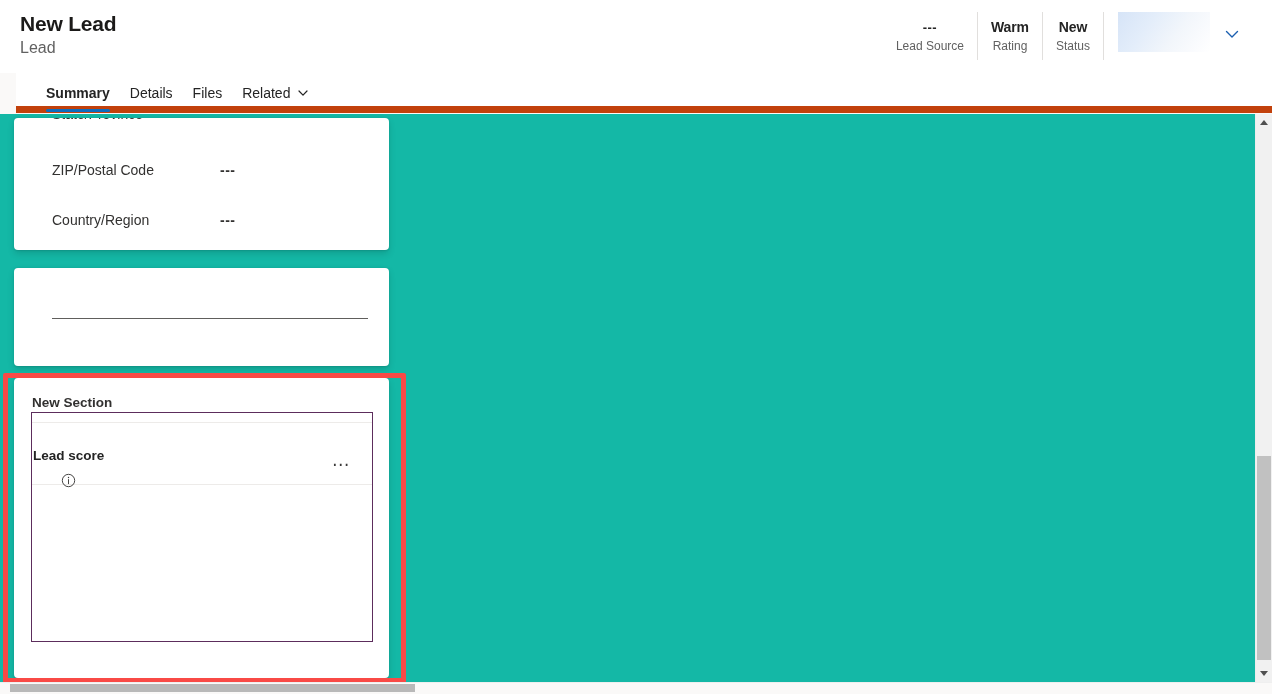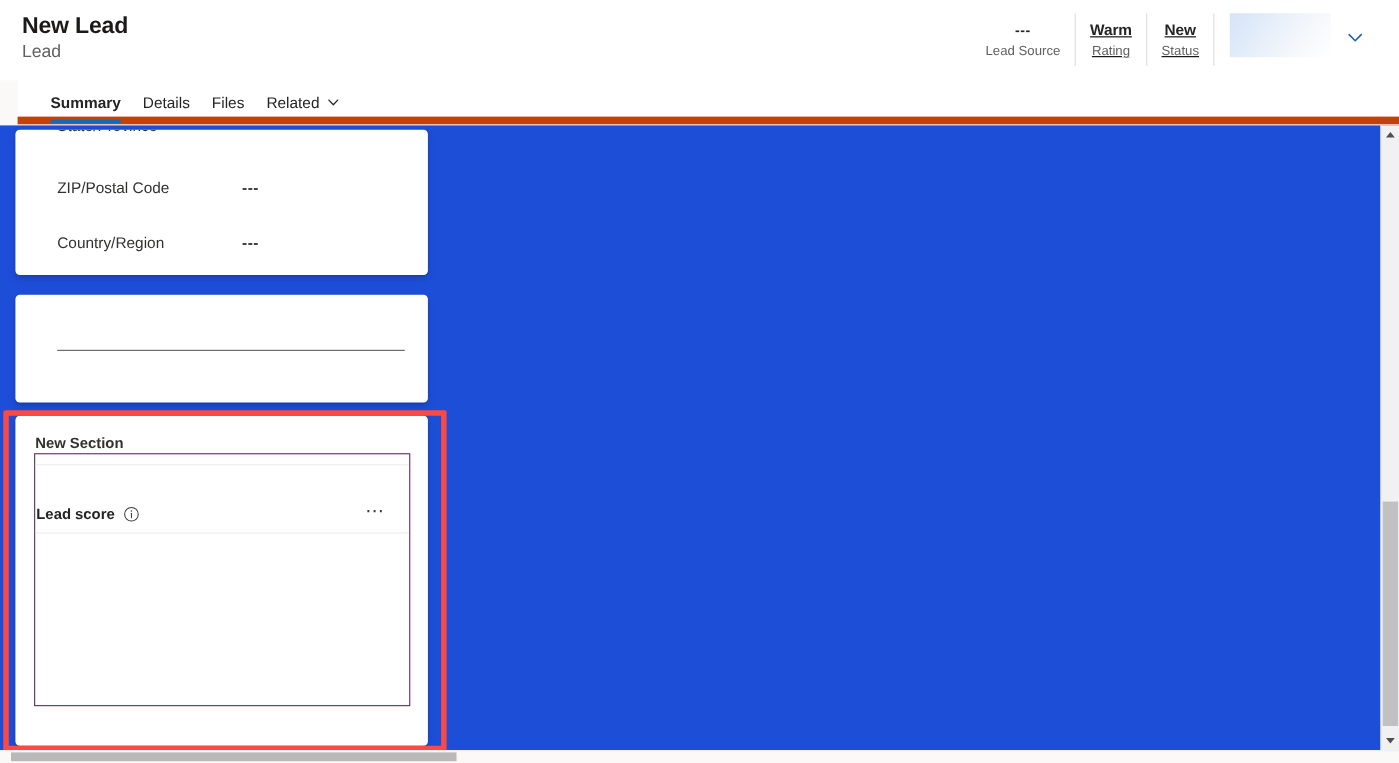--- a/index.html
+++ b/index.html
@@ -53,21 +53,21 @@
     align-items: stretch;
   }
   .stat {
     display: flex;
     flex-direction: column;
     justify-content: center;
     align-items: center;
     padding: 0 13px;
     min-width: 54px;
   }
-  .stat + .stat { border-left: 1px solid #e1dfdd; text-decoration: underline; }
+  .stat + .stat { border-left: 1px solid #e1dfdd; }
   .stat-value {
     font-size: 14px;
     font-weight: 700;
     color: #242424;
     line-height: 19px;
     letter-spacing: -0.1px;
   }
   .stat-value.dashes {
     letter-spacing: 0.5px;
     font-size: 13px;
@@ -130,21 +130,21 @@
     border-radius: 2px;
   }
   .tab .caret { margin-left: 7px; display: inline-flex; }
 
   
   .body-area {
     position: absolute;
     left: 0; top: 114px;
     width: 1272px;
     height: 568px;
-    background: #1d4ed8;
+    background: #14b8a6;
     overflow: hidden;
   }
 
   .card {
     background: #ffffff;
     border-radius: 4px;
     box-shadow: 0 0.6px 1.8px rgba(0,0,0,0.10), 0 3.2px 7.2px rgba(0,0,0,0.13);
     position: absolute;
     left: 14px;
   }
@@ -280,20 +280,21 @@
     border-bottom: 1px solid #edebe9;
   }
   .ls-title {
     display: inline-flex;
     align-items: center;
     gap: 8px;
     font-size: 13.5px;
     font-weight: 700;
     color: #242424;
     line-height: 18px;
+    flex-direction: column;
   }
   .ls-ellipsis {
     font-size: 17px;
     letter-spacing: 2px;
     color: #3b3a39;
     cursor: pointer;
     line-height: 12px;
     padding-bottom: 6px;
   }
   .ls-body {

